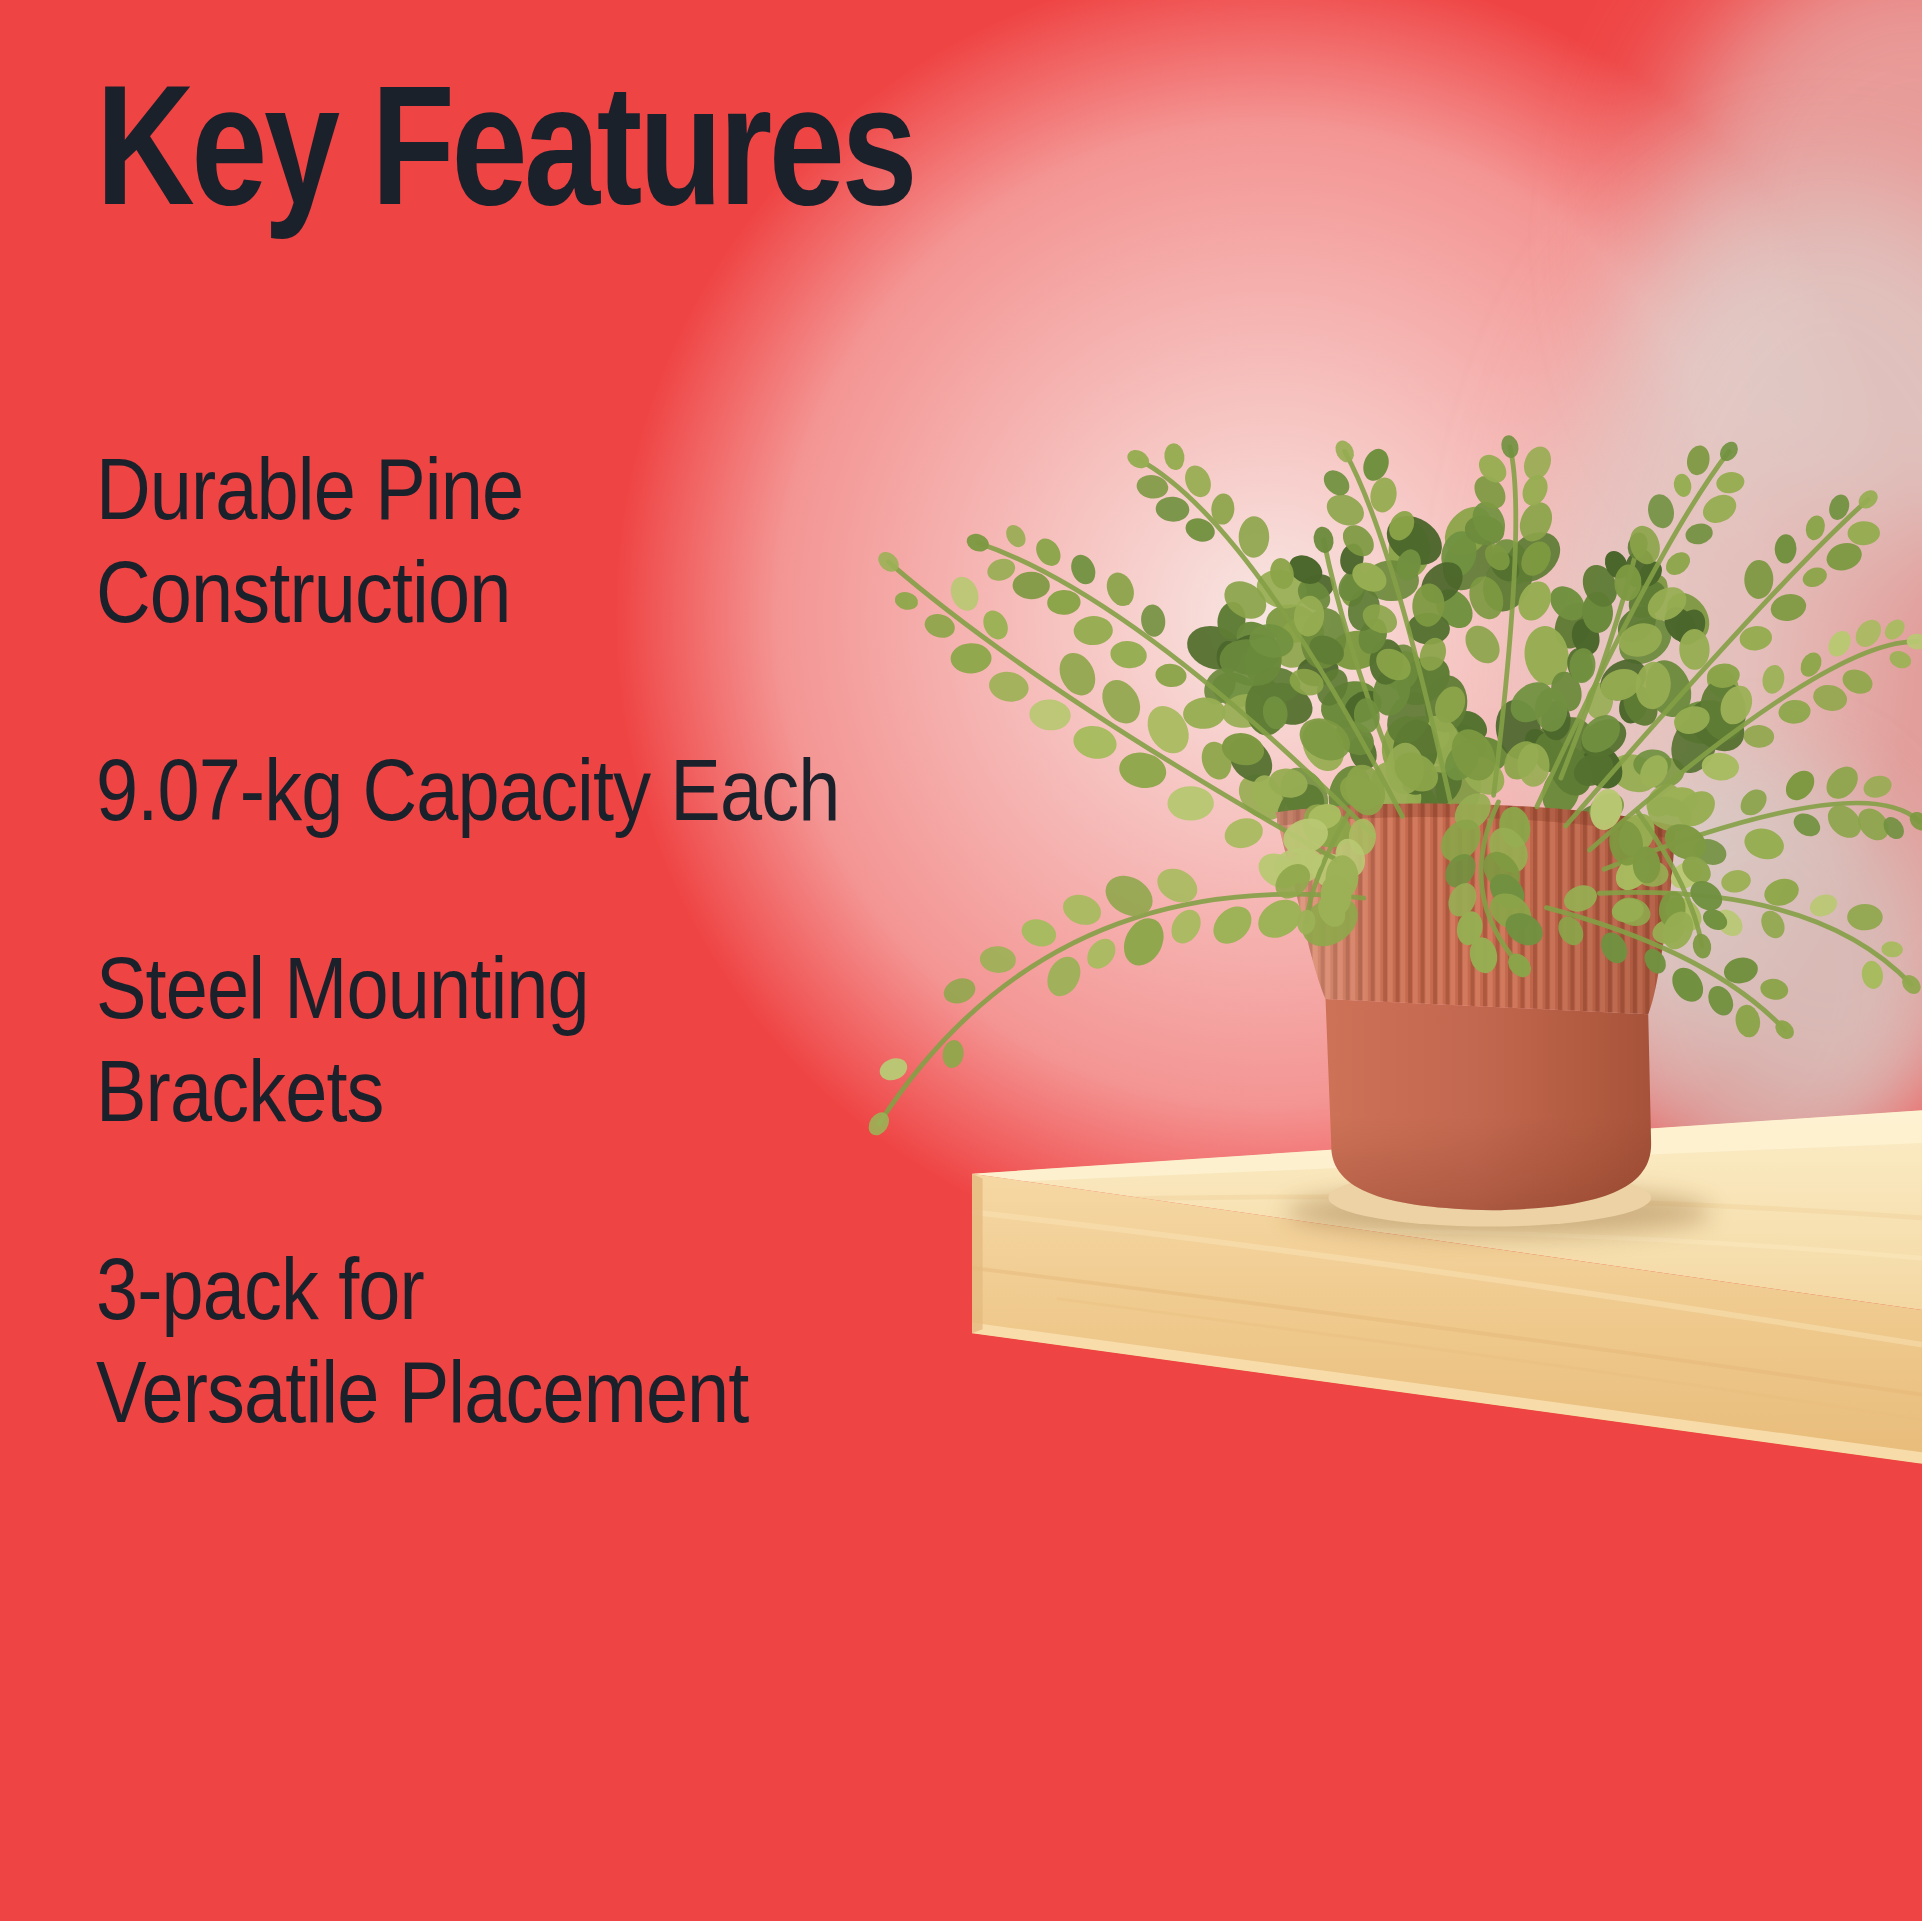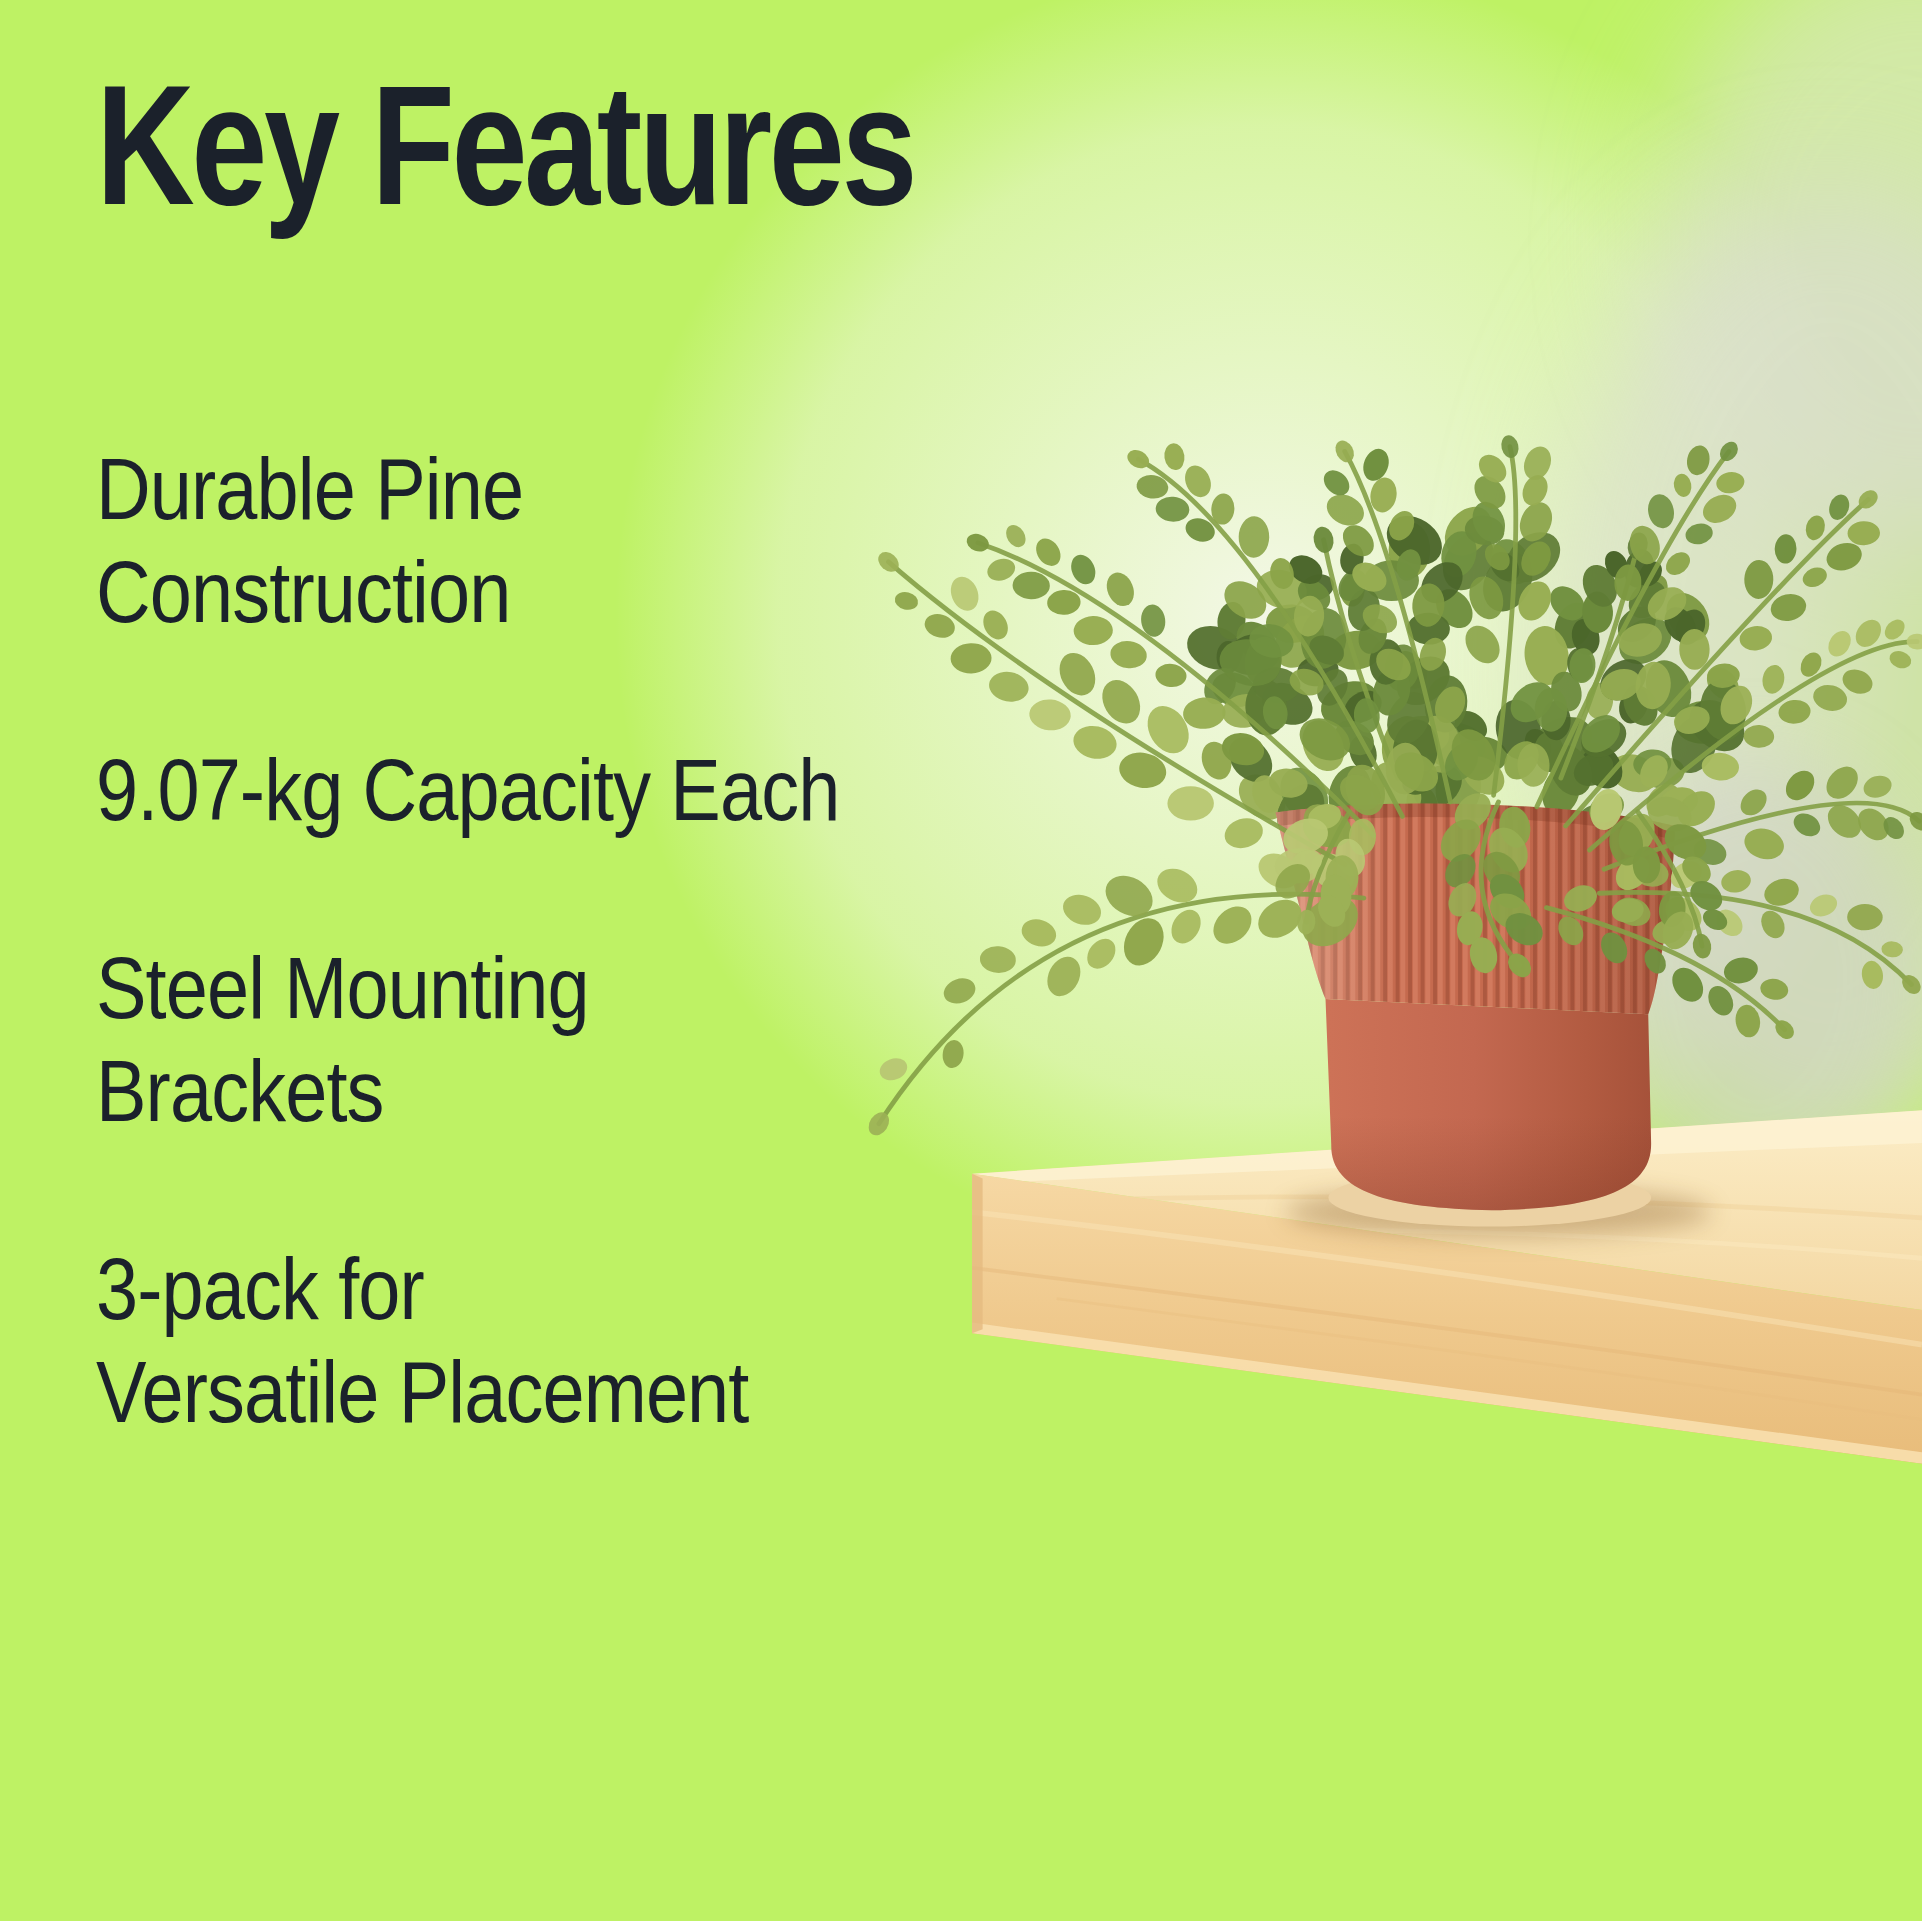--- a/index.html
+++ b/index.html
@@ -1,16 +1,16 @@
 <!DOCTYPE html>
 <html><head>
 <meta charset="utf-8">
 <style>
   html,body{margin:0;padding:0;background:#f2f1eb;}
-  .canvas{position:relative;width:1922px;height:1921px;background:#bef264;overflow:hidden;
+  .canvas{position:relative;width:1922px;height:1921px;background:#ef4444;overflow:hidden;
           font-family:"Liberation Sans", sans-serif;}
   .photo{position:absolute;inset:0;z-index:0;}
   .photo svg{display:block;width:1922px;height:1921px;}
   .title{position:absolute;left:96px;top:53px;z-index:2;margin:0;
          font-size:171px;font-weight:bold;line-height:1.08;letter-spacing:-0.025em;
          color:#1b212b;transform:scaleX(0.80);transform-origin:left top;white-space:nowrap;}
   .features{position:absolute;left:96px;top:437px;z-index:2;
             font-size:88px;font-weight:normal;letter-spacing:-1px;color:#1b212b;
             transform:scaleX(0.86);transform-origin:left top;}
   .feature{margin:0 0 95px 0;}

